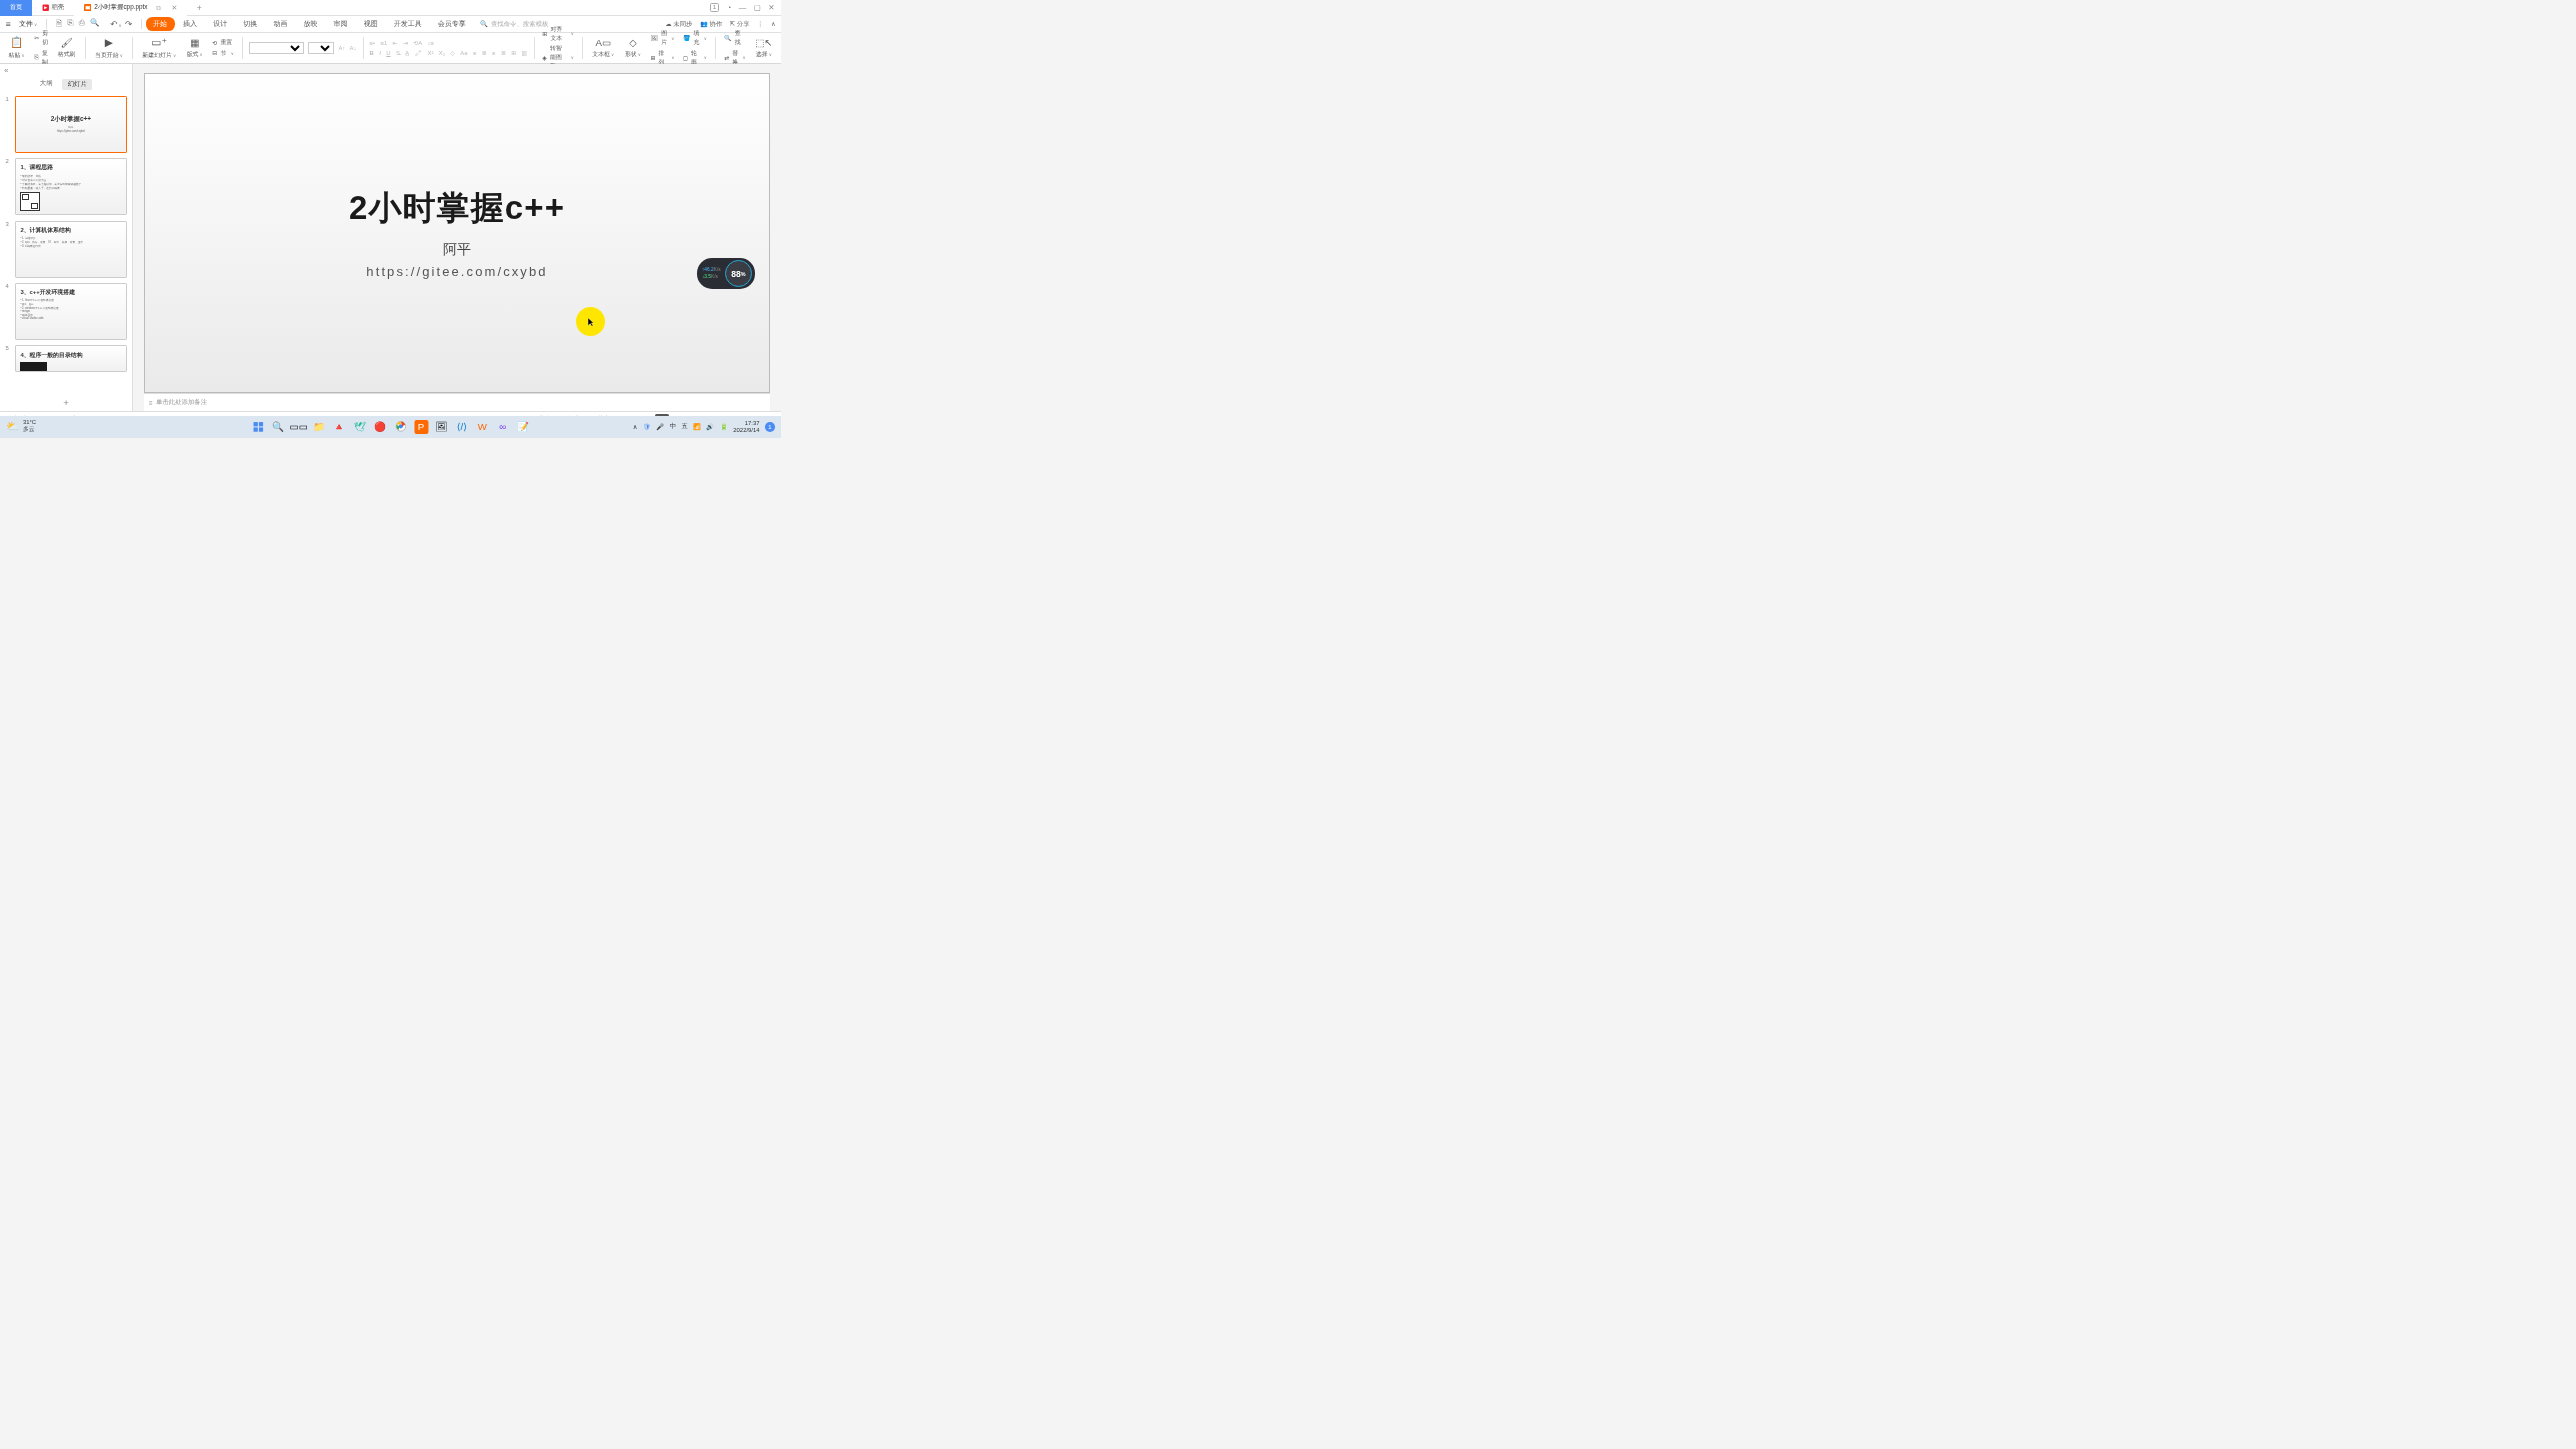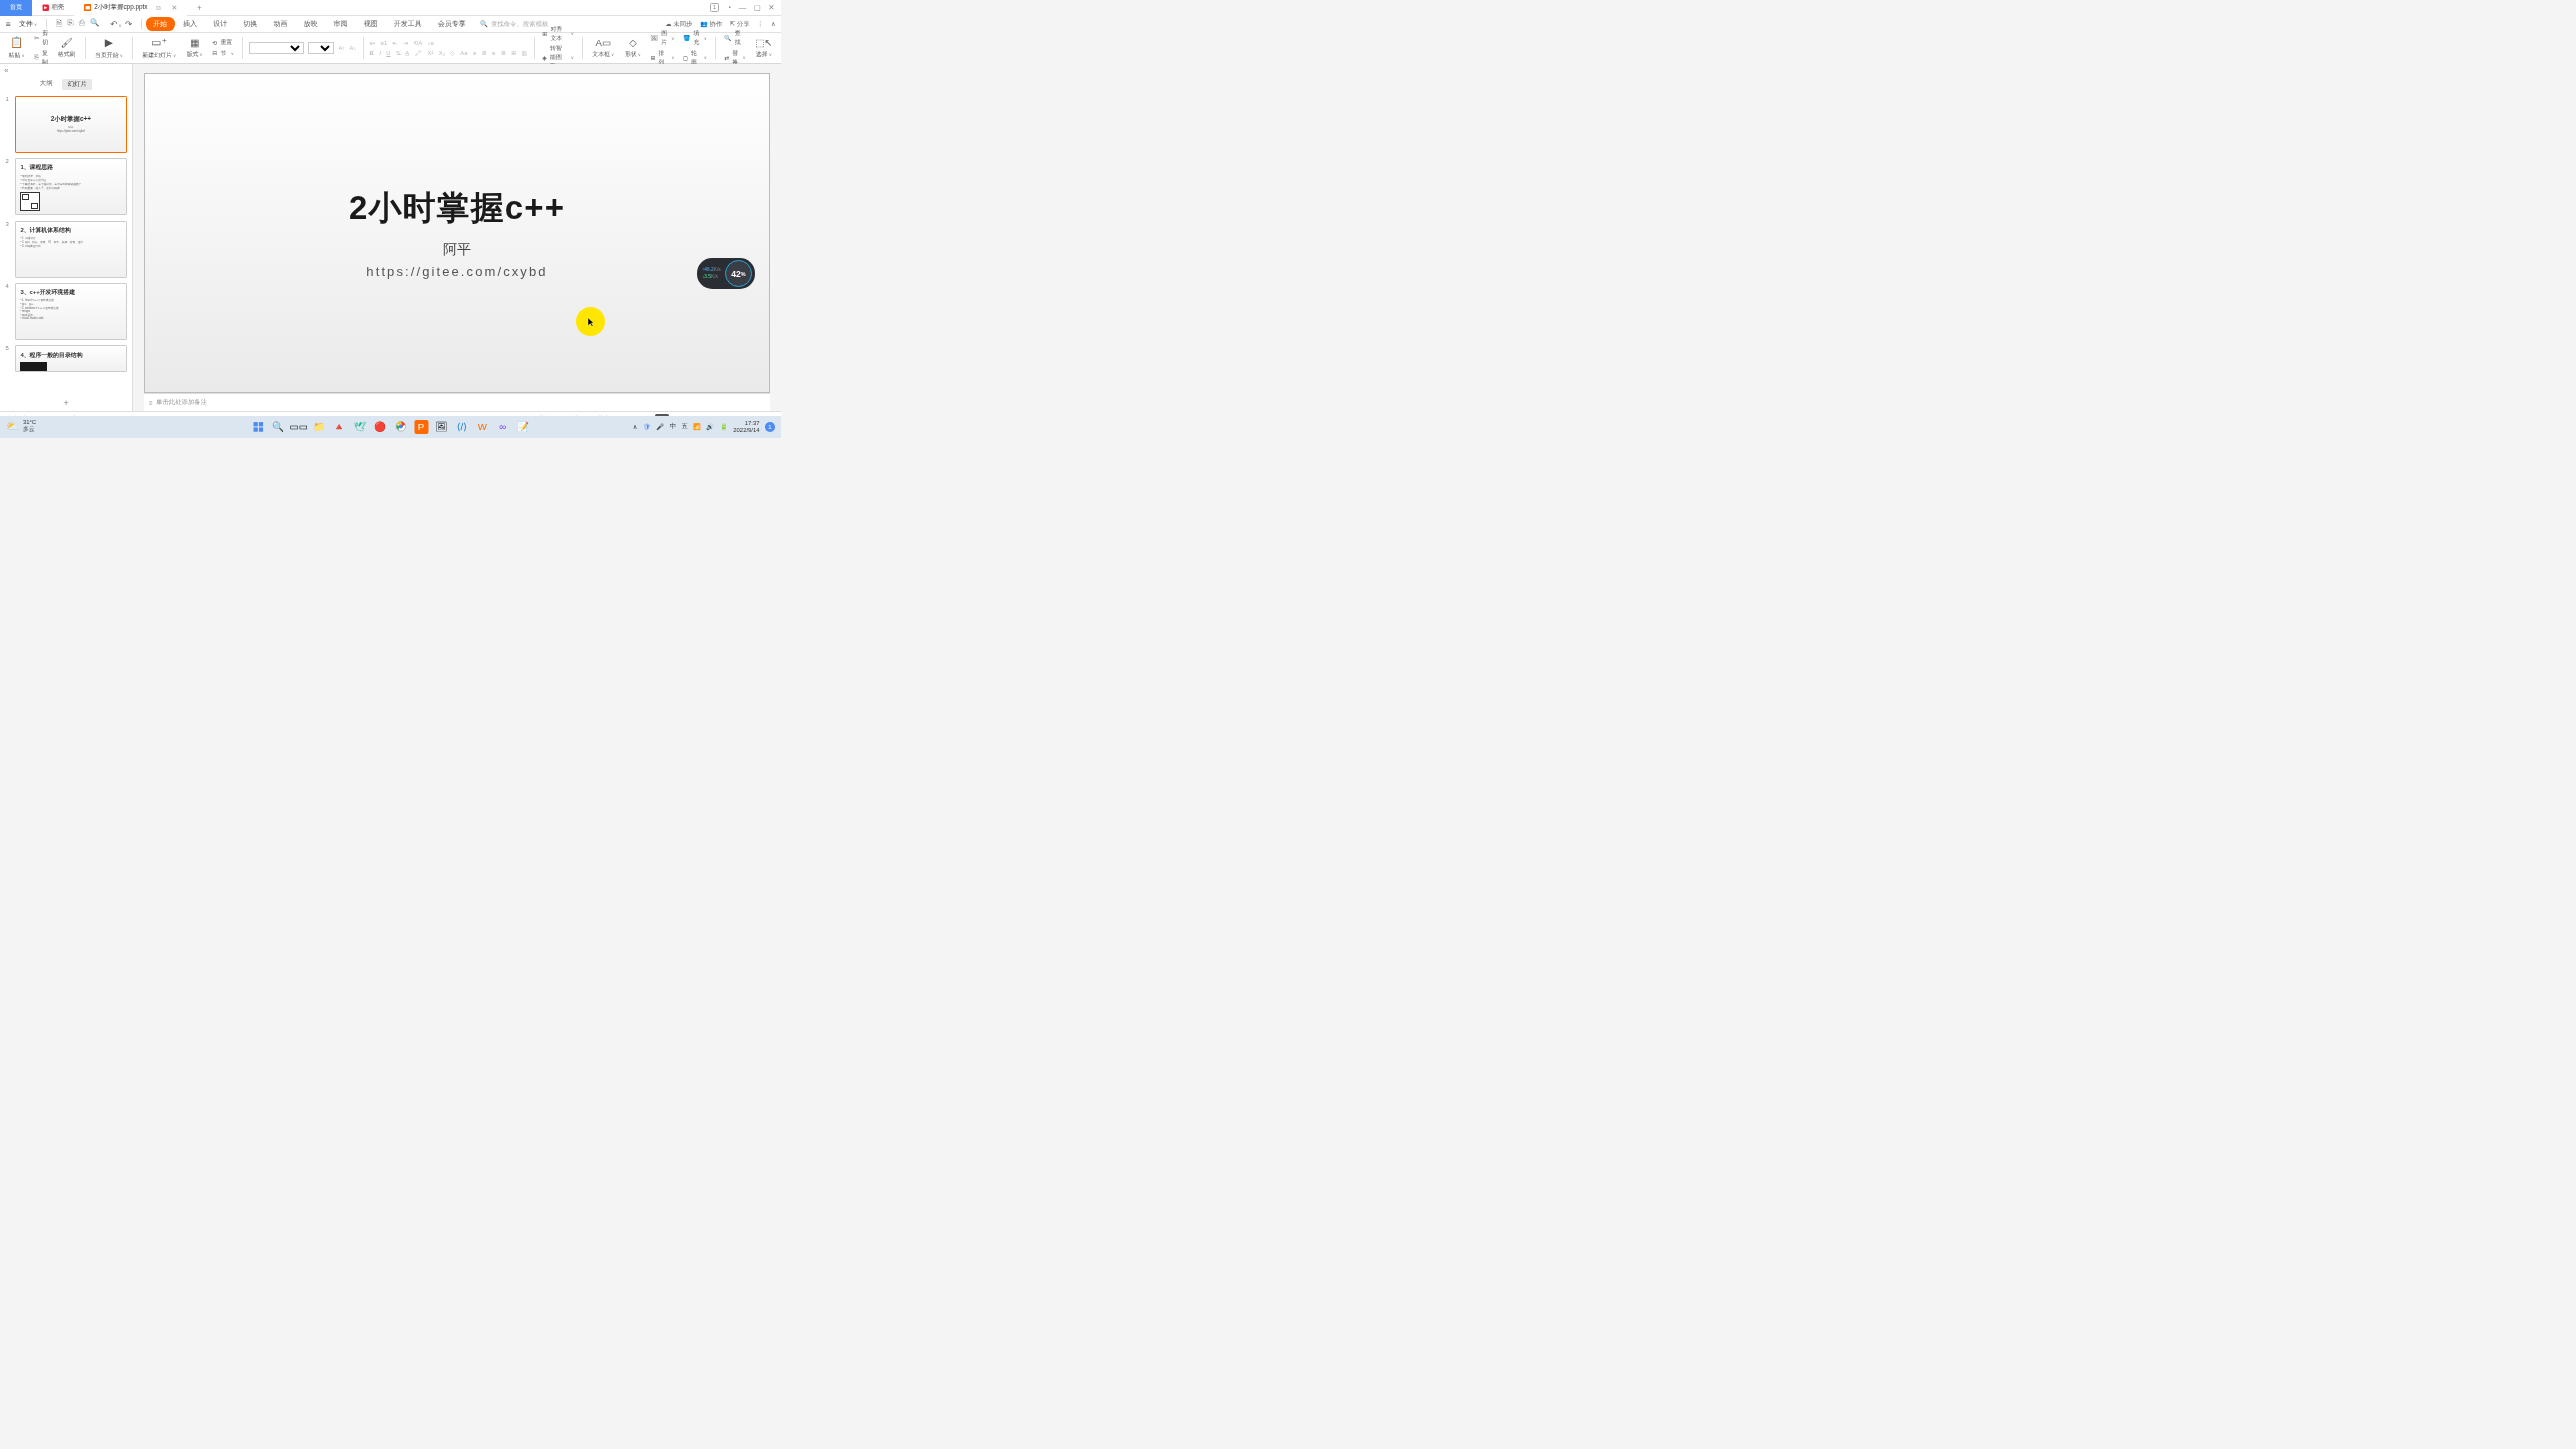--- a/index.html
+++ b/index.html
@@ -367,21 +367,21 @@
     </div>
   </div>
 </div>
 
 <div class="network-widget">
   <div class="net-speed">
     <span style="color:#4ab8ff">↑<span>46.2</span><span style="color:#888">K/s</span></span>
     <span style="color:#4ae88a">↓<span>3.5</span><span style="color:#888">K/s</span></span>
   </div>
   <div class="net-circle">
-      <span>42</span>
+      <span>88</span>
       <span style="font-size:5.4px">%</span>
     </div>
 </div>
 
 <div class="statusbar">
   <div style="display:flex;gap:8.6px;">
     <span>幻灯片 1 / 23</span>
     <span>Office 主题</span>
   </div>
   <div class="status-right">

